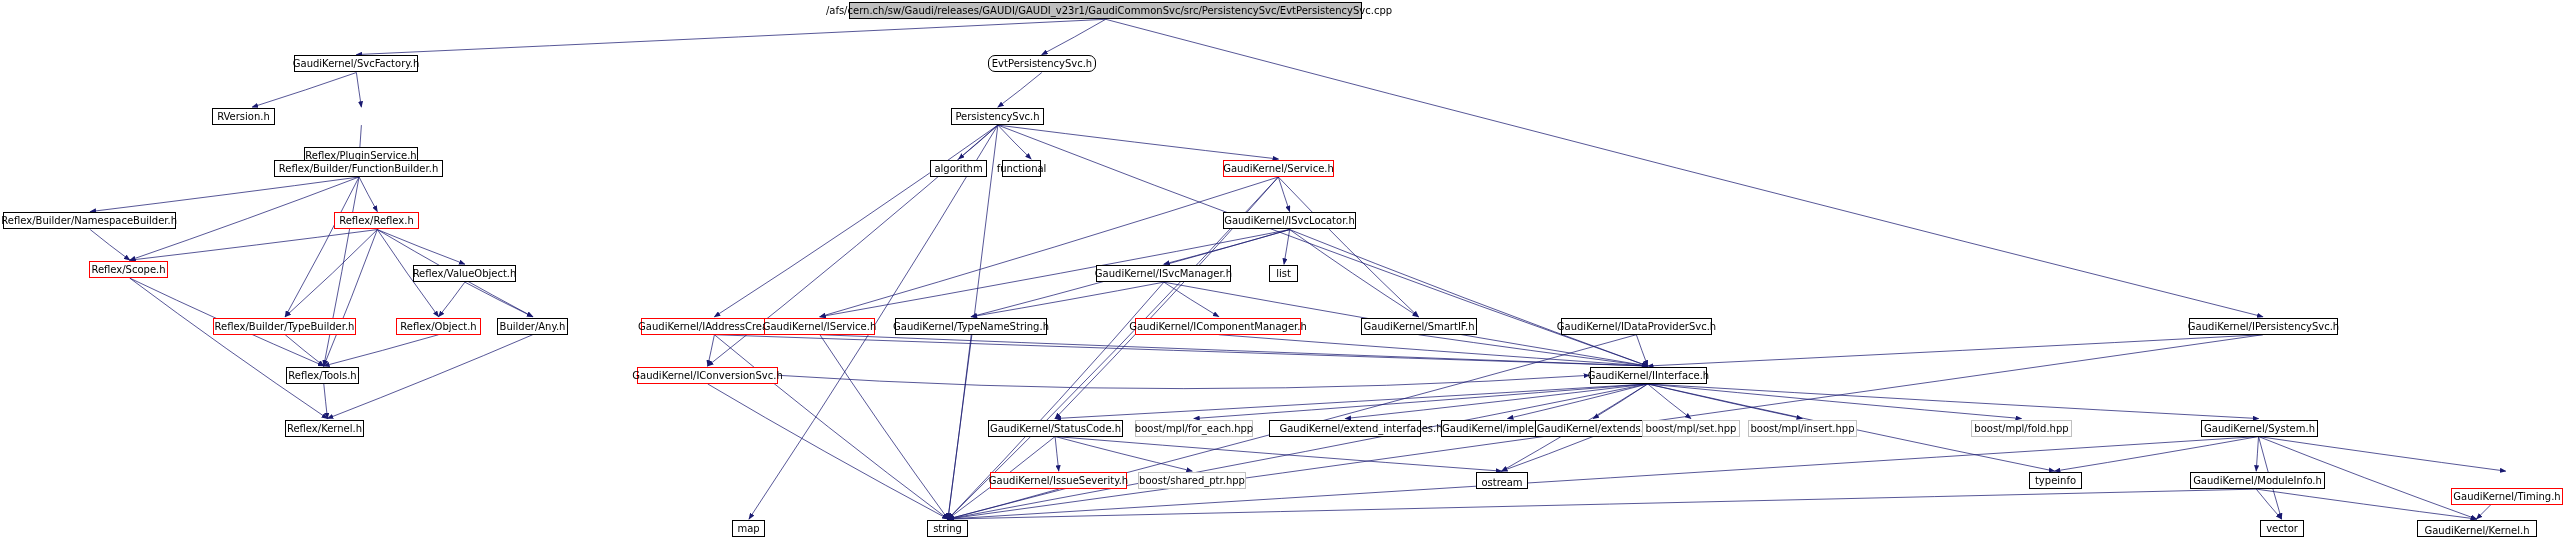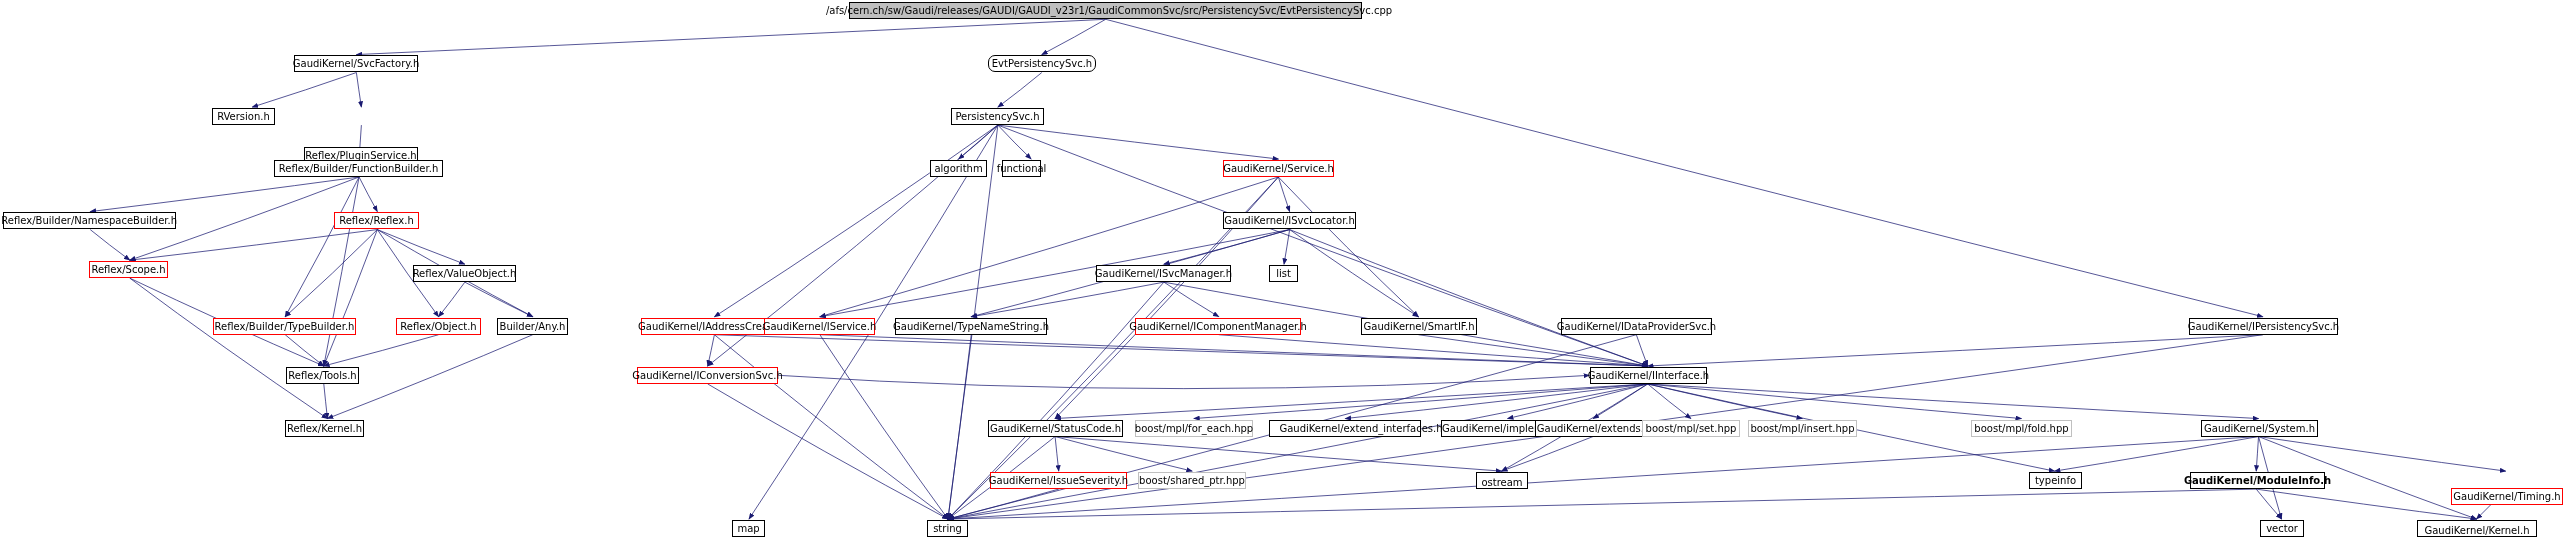--- a/index.html
+++ b/index.html
@@ -273,21 +273,21 @@
       </div>
       <div class="node gray" style="left: 1138px; top: 472px; width: 108px;">
         <span>boost/shared_ptr.hpp</span>
       </div>
       <div class="node" style="left: 1476px; top: 472px; width: 52px; align-items: flex-end;">
         <span>ostream</span>
       </div>
       <div class="node" style="left: 2029px; top: 472px; width: 53px;">
         <span>typeinfo</span>
       </div>
-      <div class="node" style="left: 2190px; top: 472px; width: 135px; font-weight: bold;">
+      <div class="node" style="left: 2190px; top: 472px; width: 135px;">
         <span>GaudiKernel/ModuleInfo.h</span>
       </div>
       <div class="node red" style="left: 2451px; top: 472px; width: 112px; margin-top: 16px;">
         <span>GaudiKernel/Timing.h</span>
       </div>
       <div class="node" style="left: 732px; top: 520px; width: 33px;">
         <span>map</span>
       </div>
       <div class="node" style="left: 927px; top: 520px; width: 41px;">
         <span>string</span>

